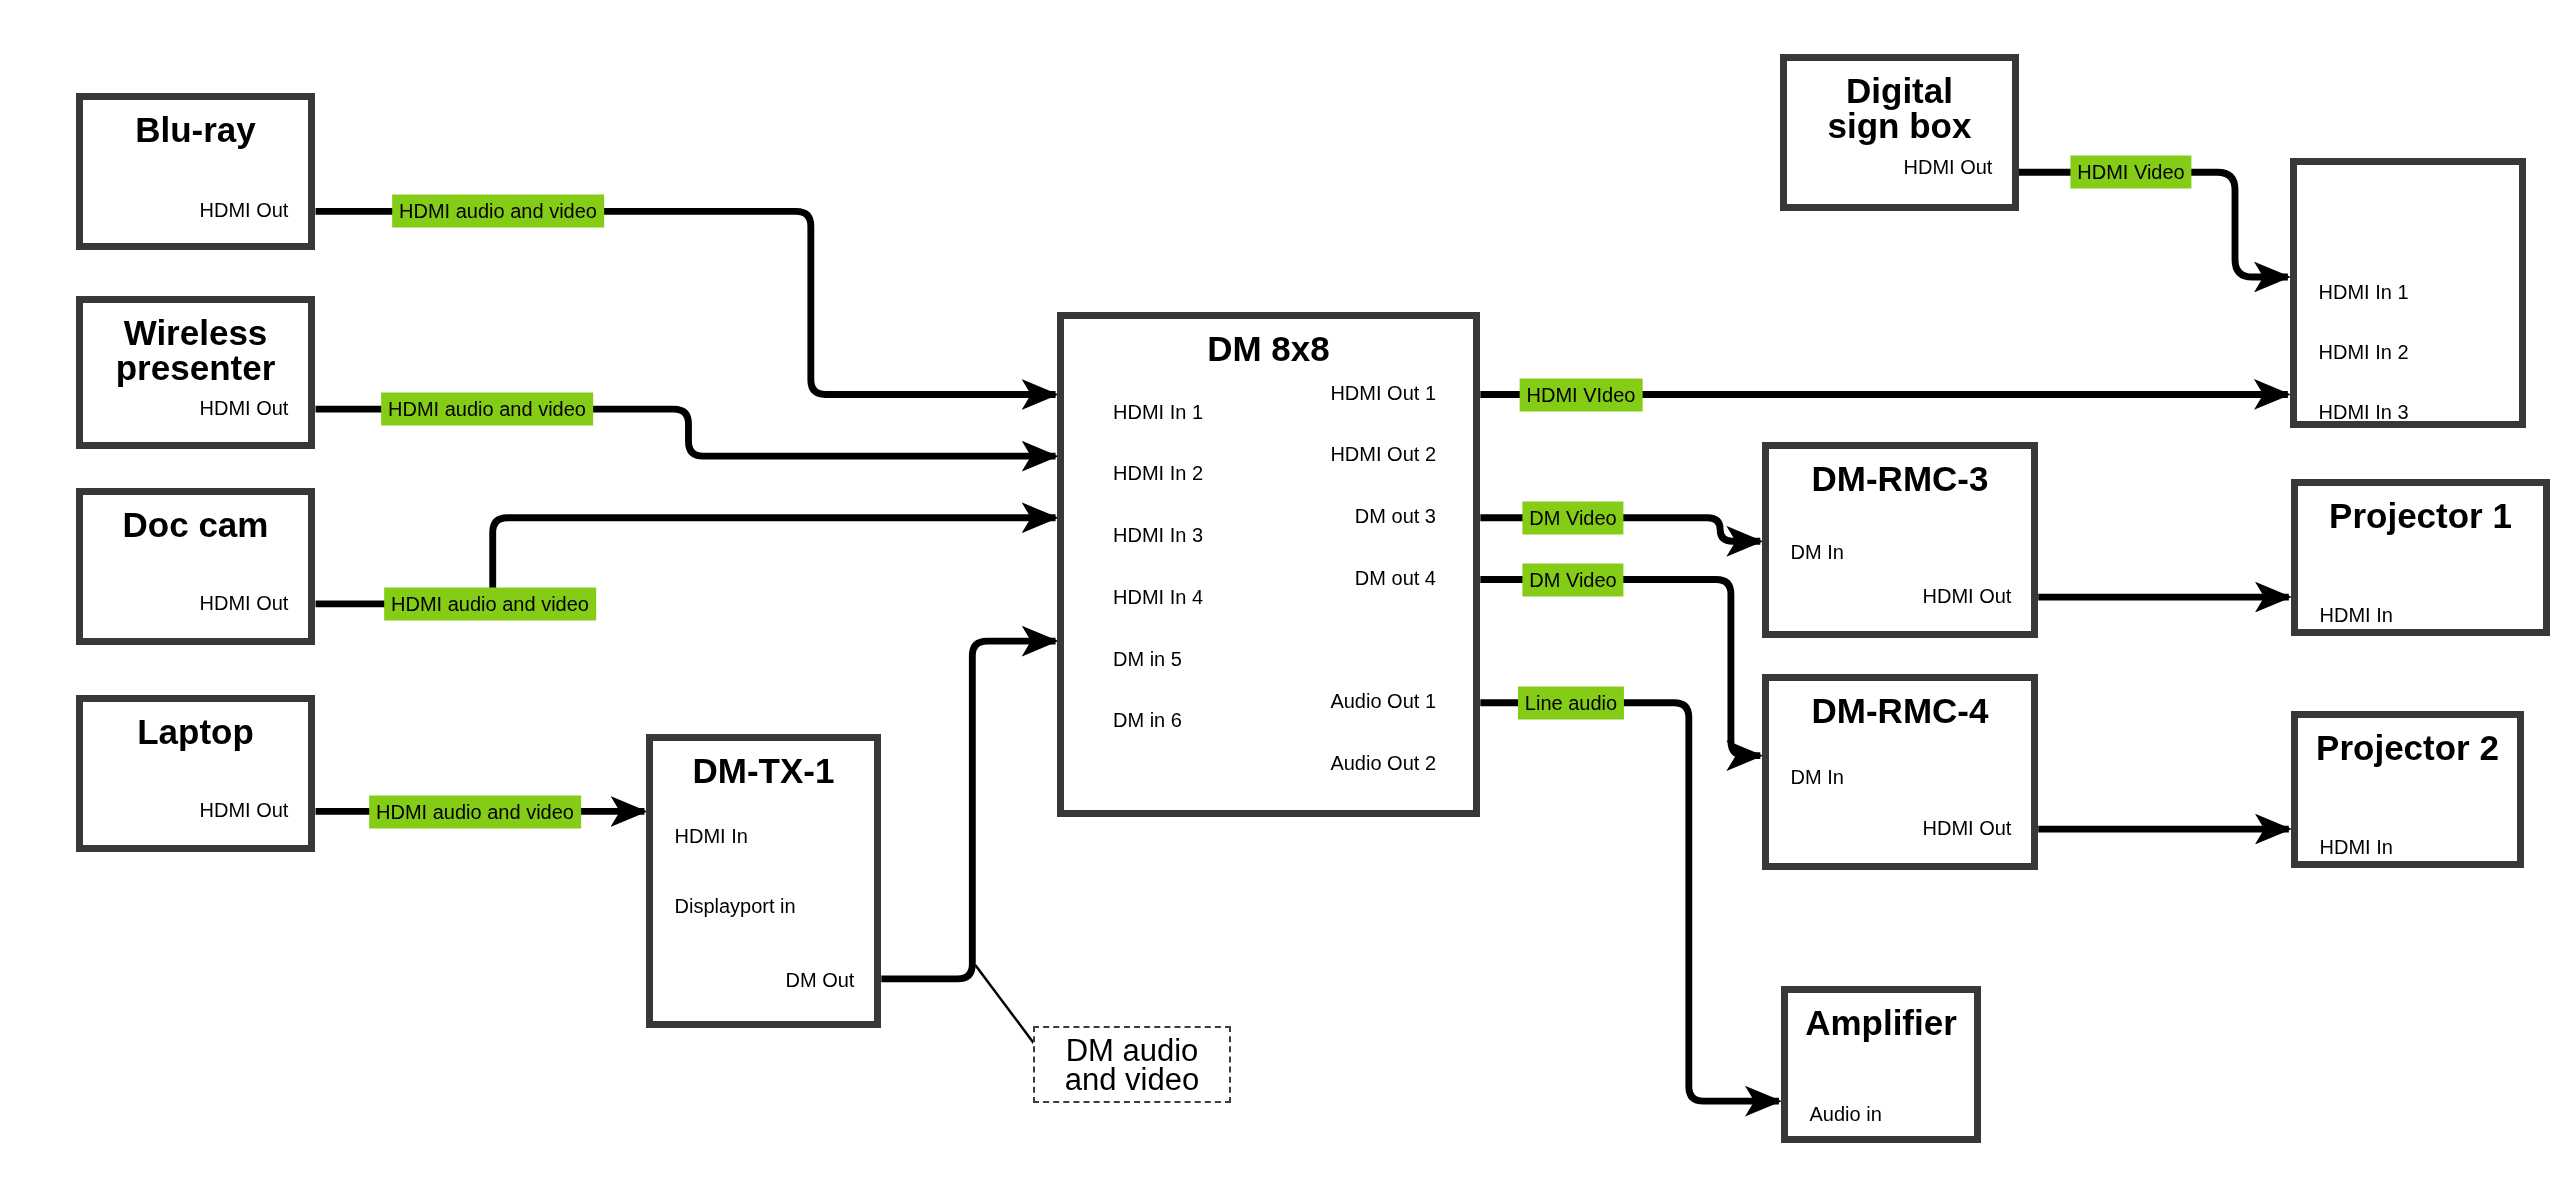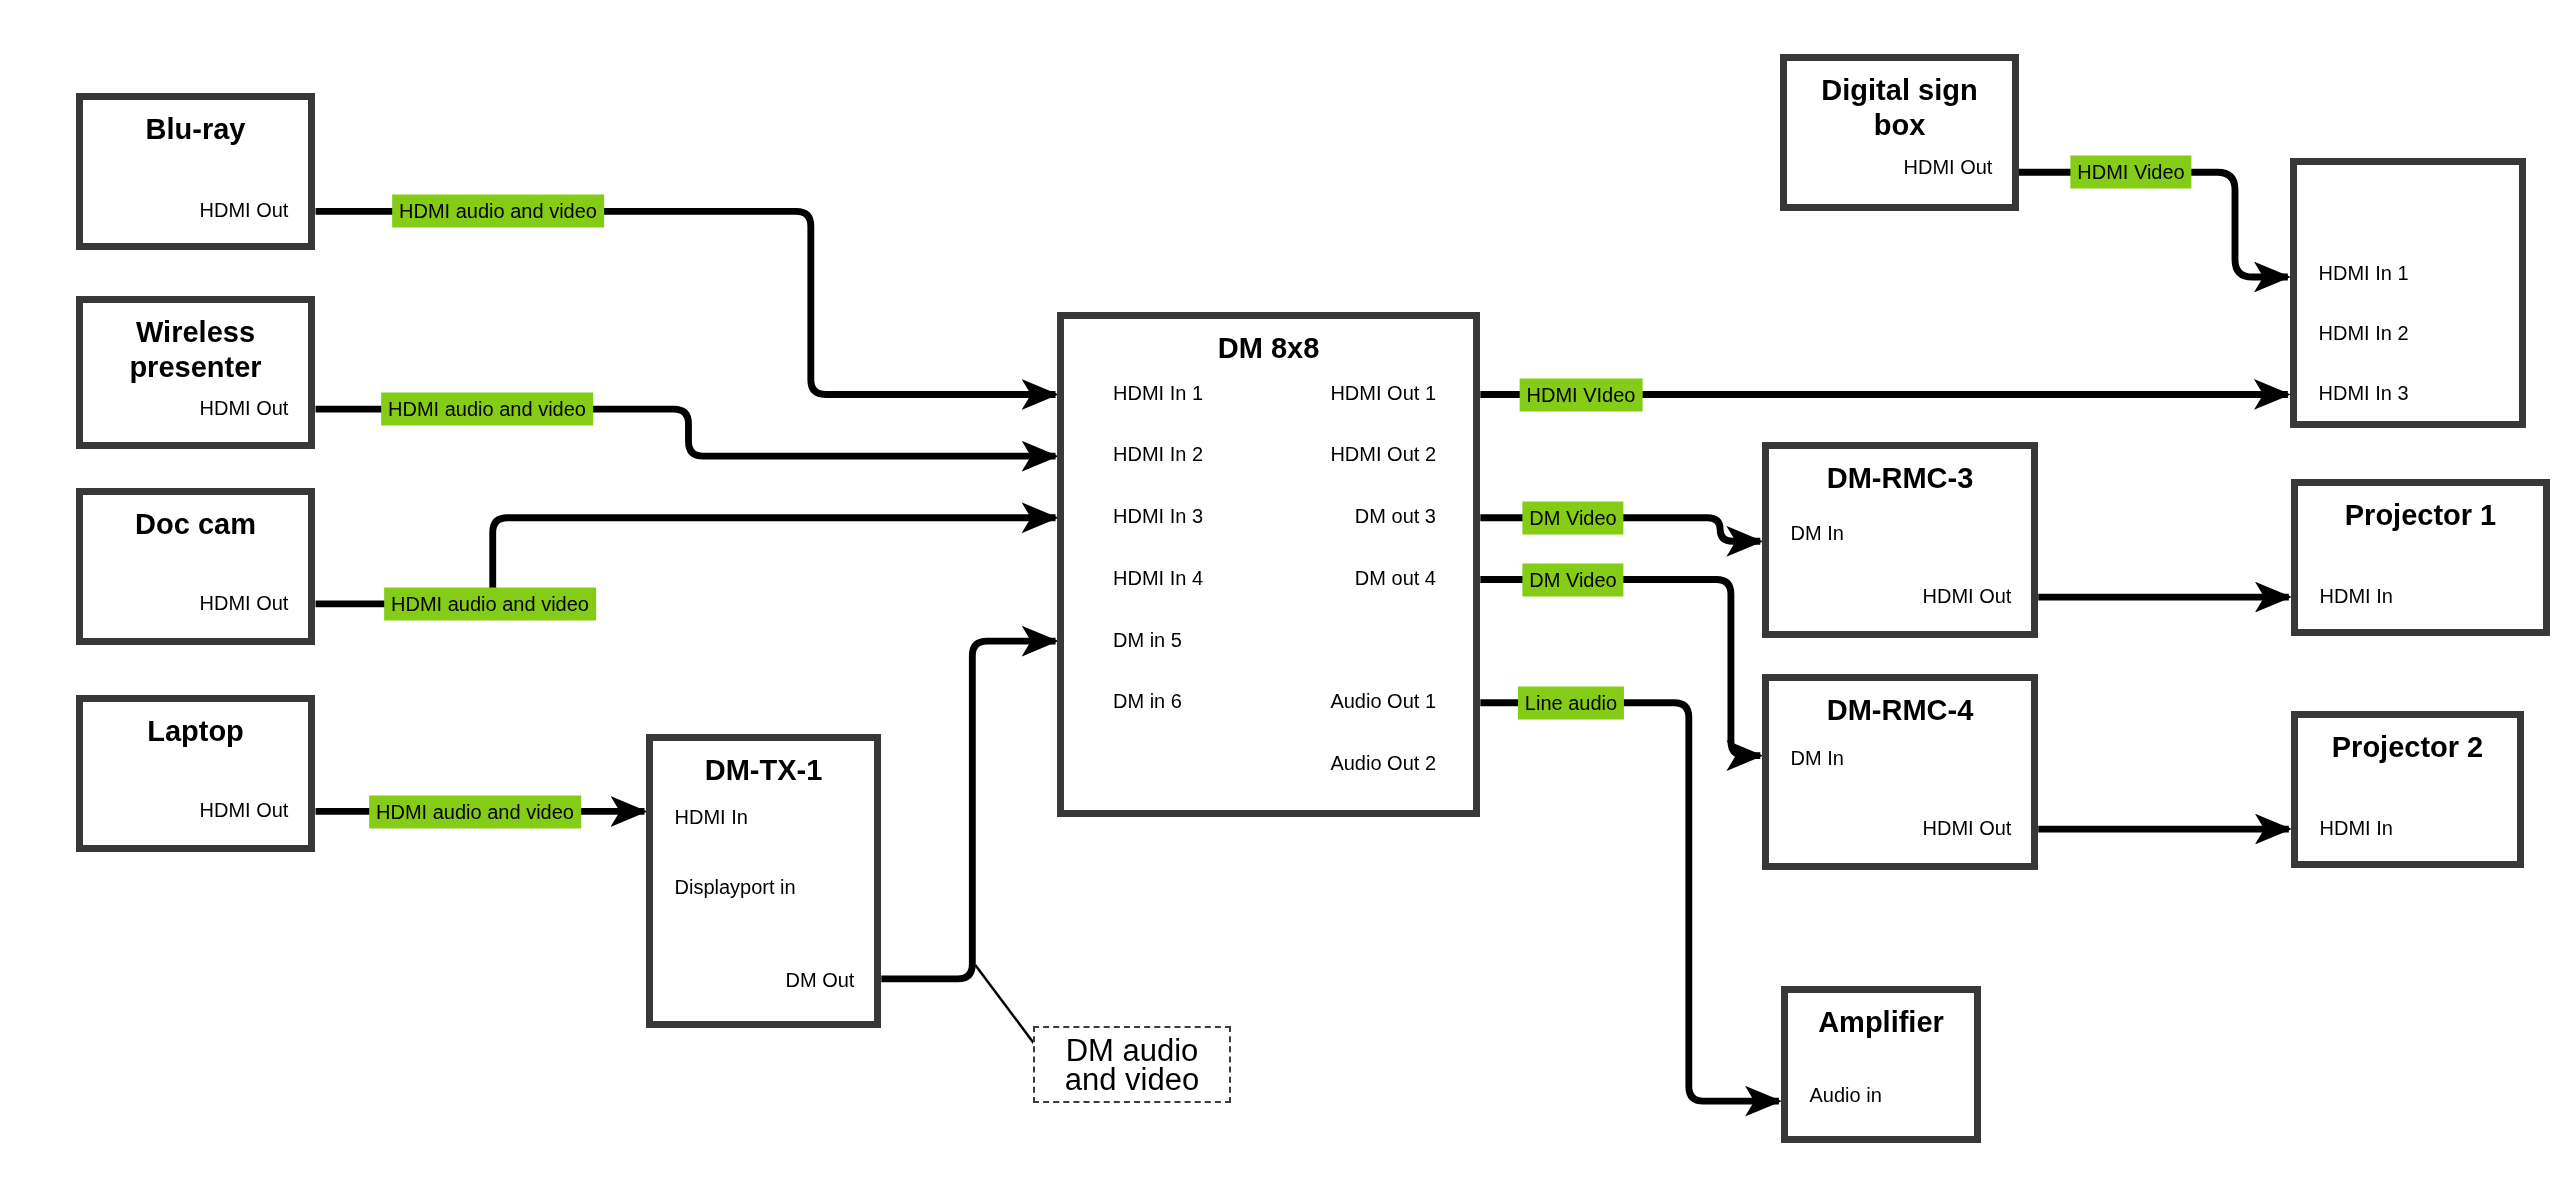--- a/index.html
+++ b/index.html
@@ -4,24 +4,24 @@
 <style>
   html,body{margin:0;padding:0;background:#ffffff;}
   body{width:2576px;height:1201px;position:relative;overflow:hidden;
        font-family:"Liberation Sans","DejaVu Sans",sans-serif;color:#000;}
   .canvas{position:absolute;left:0;top:0;width:2576px;height:1201px;background:#fff;}
   svg.wires{position:absolute;left:0;top:0;width:2576px;height:1201px;}
   .cable{fill:none;stroke:#000;stroke-width:7;}
   .leader{stroke:#000;stroke-width:2.5;fill:none;}
 
   .node{position:absolute;background:#fff;border:7.8px solid #383838;box-sizing:border-box;}
-  .title{padding-top:11.7px;line-height:35px;font-size:29px;font-weight:bold;
+  .title{padding-top:11.7px;line-height:35px;font-size:35px;font-weight:bold;
          text-align:center;white-space:normal;}
   .port{position:absolute;left:0;right:0;height:35px;line-height:35px;font-size:20px;}
-  .port.pleft{text-align:left;padding-left:21.5px;}
+  .port.pleft{text-align:left;padding-left:21.5px;margin-top:19px;}
   .port.pright{text-align:right;padding-right:19.6px;}
   .node-dm8x8 .port.pleft{padding-left:49px;}
   .node-dm8x8 .port.pright{padding-right:37px;}
   .node-digitalsign .title{padding-left:33px;padding-right:33px;}
   .node-lobby .title{padding-left:41px;padding-right:41px;}
 
   .elabel{position:absolute;transform:translate(-50%,-50%);background:#84cc16;
           font-size:20px;line-height:29px;padding:2px 6.9px;white-space:nowrap;}
 
   .note{position:absolute;left:1033px;top:1026px;width:198px;height:77px;

